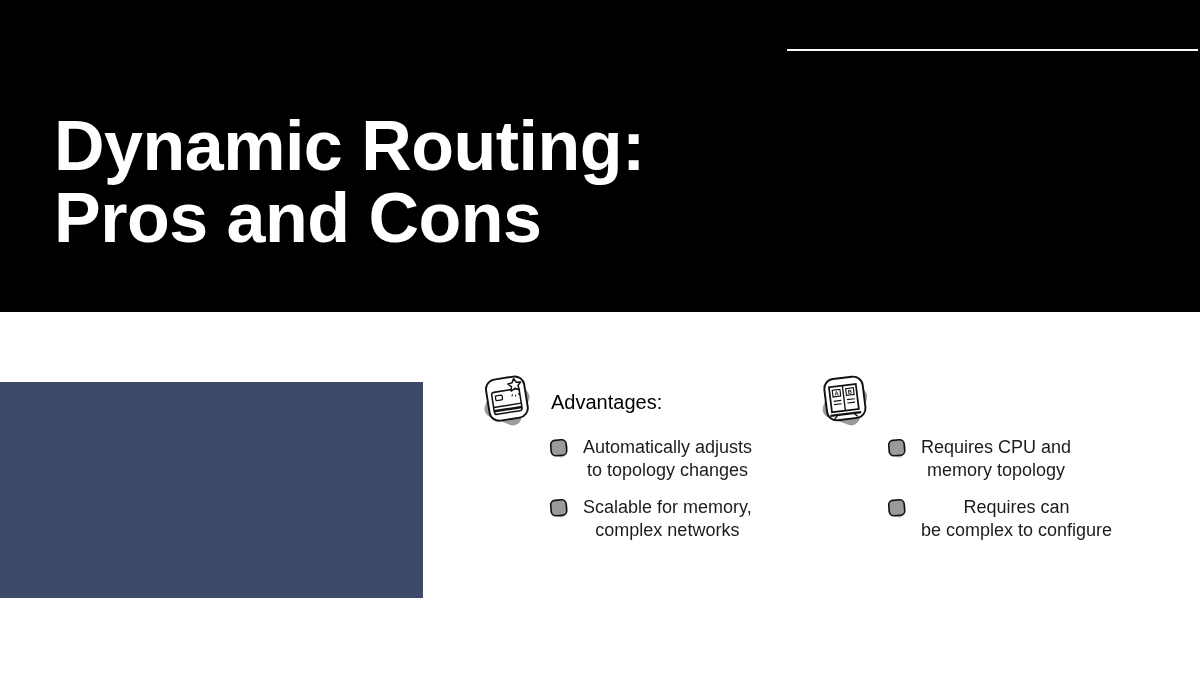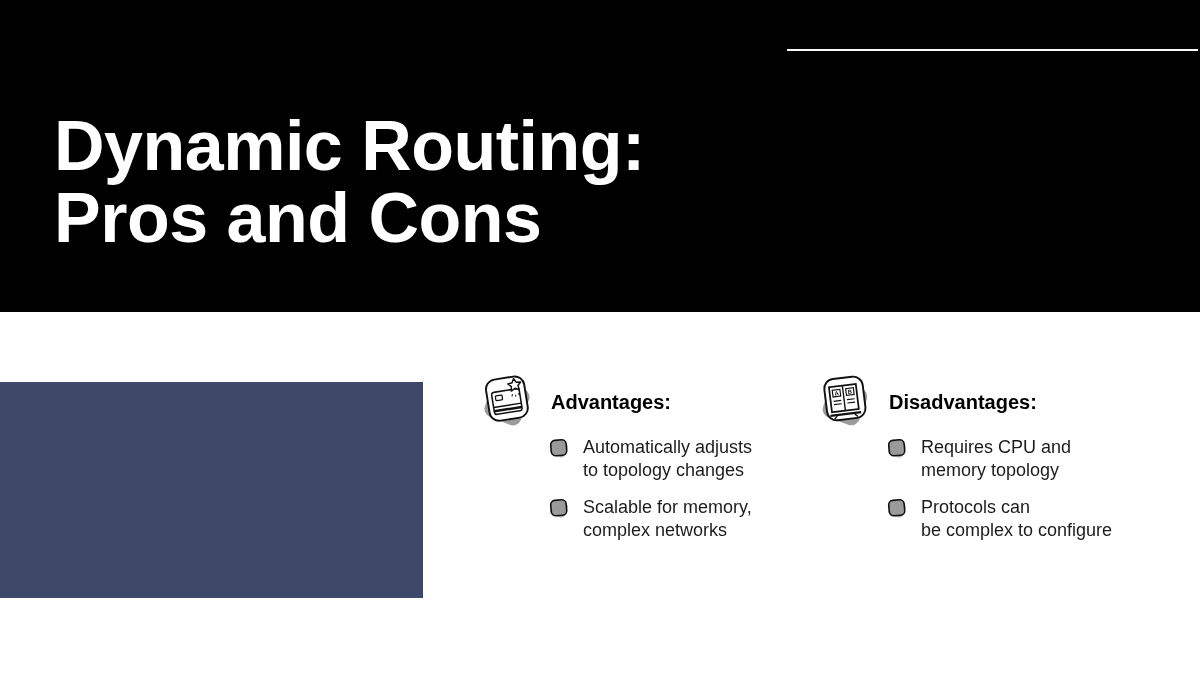--- a/index.html
+++ b/index.html
@@ -56,21 +56,21 @@
     position: absolute;
     left: 0; top: 0;
     width: 56px; height: 62px;
   }
 
   .column-header {
     position: absolute;
     left: 73px; top: 20px;
     font-size: 20px;
     line-height: 24px;
-    font-weight: bold;
+    font-weight: normal;
     color: #000000;
   }
 
   .bullet-list {
     position: absolute;
     left: 70px; top: 66px;
   }
 
   .bullet-row {
     display: flex;
@@ -83,20 +83,21 @@
     width: 22px; height: 22px;
     margin-top: 1px;
     margin-right: 13px;
   }
 
   .bullet-text {
     font-size: 18px;
     line-height: 23px;
     color: #1c1c1c;
     white-space: pre-line;
+    text-align: center;
   }
 </style>
 </head>
 <body>
 
 <div class="slide-header">
   <div class="divider-line"></div>
   <h1 class="slide-title">Dynamic Routing:
 Pros and Cons</h1>
 </div>
@@ -152,32 +153,31 @@
       <text x="36" y="25.2" font-size="6" font-weight="bold" fill="#111111" stroke="none" text-anchor="middle" font-family="Liberation Sans, sans-serif">B</text>
       <line x1="18" y1="31" x2="26" y2="31" stroke-width="1.2"></line>
       <line x1="18" y1="34.5" x2="26" y2="34.5" stroke-width="1.2"></line>
       <line x1="32" y1="31" x2="40" y2="31" stroke-width="1.2"></line>
       <line x1="32" y1="34.5" x2="40" y2="34.5" stroke-width="1.2"></line>
       <line x1="13" y1="45.5" x2="45" y2="45.5" stroke-width="2.4"></line>
       <line x1="20" y1="46.5" x2="17" y2="49.5" stroke-width="1.4"></line>
       <line x1="38" y1="46.5" x2="41" y2="49.5" stroke-width="1.4"></line>
     </g>
   </svg>
-  <div class="column-header">Disadvantages:</div>
   <div class="bullet-list">
     <div class="bullet-row">
       <svg class="bullet-icon" viewBox="0 0 22 22">
         <rect x="3.5" y="4.5" width="15" height="15" rx="4" fill="#b3b3b3" transform="rotate(20 11 12)"></rect>
         <rect x="3" y="3" width="15.5" height="15.5" rx="4.5" fill="#9a9a9a" stroke="#111111" stroke-width="1.6" transform="rotate(-5 11 11)"></rect>
       </svg>
       <span class="bullet-text">Requires CPU and
 memory topology</span>
     </div>
     <div class="bullet-row">
       <svg class="bullet-icon" viewBox="0 0 22 22">
         <rect x="3.5" y="4.5" width="15" height="15" rx="4" fill="#b3b3b3" transform="rotate(20 11 12)"></rect>
         <rect x="3" y="3" width="15.5" height="15.5" rx="4.5" fill="#9a9a9a" stroke="#111111" stroke-width="1.6" transform="rotate(-5 11 11)"></rect>
       </svg>
-      <span class="bullet-text">Protocols can
+      <span class="bullet-text">Requires can
 be complex to configure</span>
     </div>
   </div>
 </div>
 
 </body></html>

